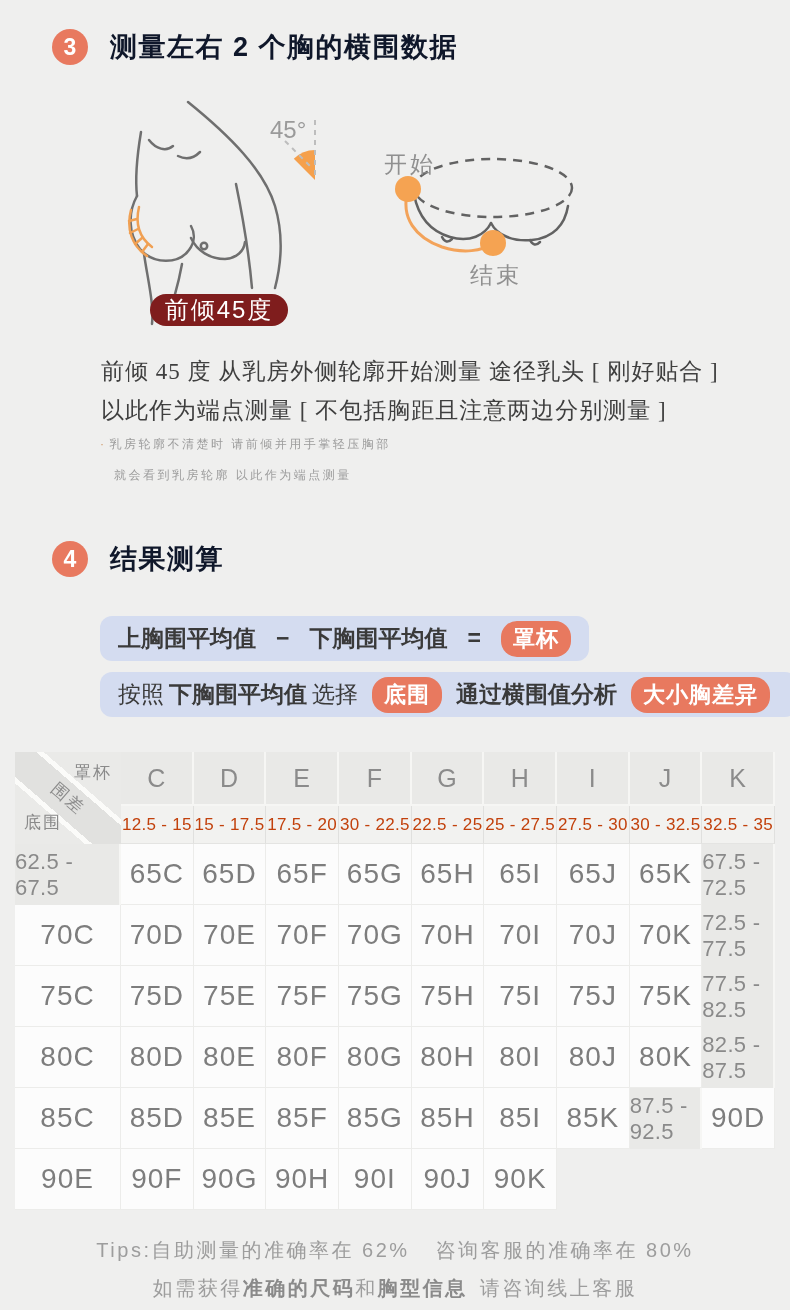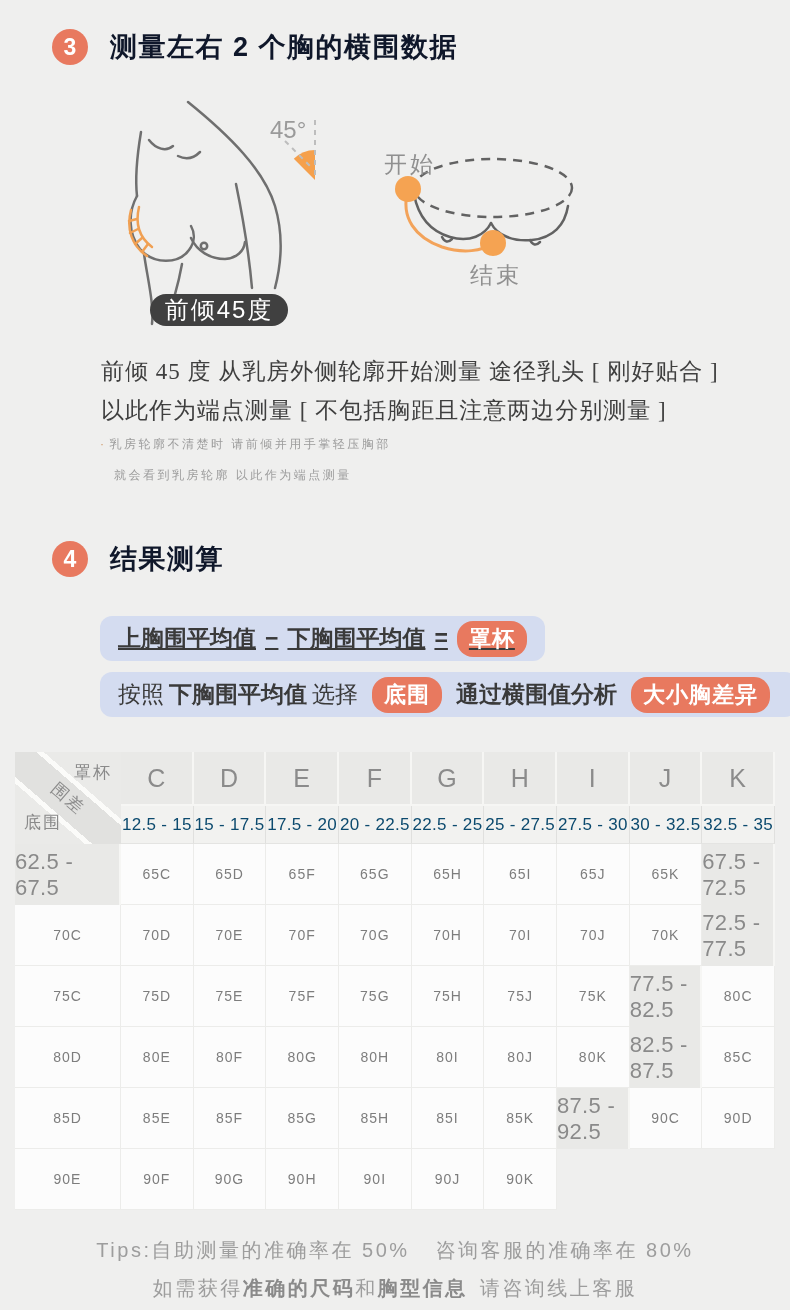--- a/index.html
+++ b/index.html
@@ -10,60 +10,60 @@
   .step-header{position:absolute;display:flex;align-items:center;gap:22px;}
   #step3-header{left:52px;top:29px;}
   #step4-header{left:52px;top:541px;}
   .badge{width:36px;height:36px;border-radius:50%;background:#e8795f;color:#fff;
          font-size:23px;font-weight:bold;display:flex;align-items:center;justify-content:center;}
   .step-title{font-size:27px;font-weight:bold;color:#0f172a;letter-spacing:1.5px;}
 
   
   .svg-torso{position:absolute;left:82px;top:86px;}
   .svg-topview{position:absolute;left:372px;top:130px;}
-  .pose-pill{position:absolute;left:150px;top:294px;width:138px;height:32px;background:#404040;
+  .pose-pill{position:absolute;left:150px;top:294px;width:138px;height:32px;background:#7f1d1d;
              border-radius:16px;color:#fff;font-size:24px;display:flex;align-items:center;
              justify-content:center;letter-spacing:2px;}
 
   
   .instructions{position:absolute;left:101px;top:352px;font-size:23px;color:#3f3f3f;
                 font-weight:500;line-height:39px;letter-spacing:1px;font-family:Liberation Serif, serif;}
   .notes{position:absolute;left:100px;top:429px;font-size:12px;color:#9c9c9c;
          line-height:31px;letter-spacing:2.5px;}
   .note-bullet{color:#cf9a6b;margin-right:3px;}
   .note-l2{padding-left:14px;}
 
   
   .formula{position:absolute;left:100px;height:45px;background:#d4dcf0;border-radius:12px;
            display:flex;align-items:center;padding:0 18px;font-size:23px;color:#3a3a3a;white-space:nowrap;}
-  #formula1{top:616px;gap:9px;font-weight:bold;text-decoration:underline;}
+  #formula1{top:616px;gap:20px;font-weight:bold;}
   #formula2{top:672px;gap:5px;}
   .orange-pill{background:#e8795f;color:#fff;border-radius:16px;padding:3px 12px;
                font-size:22px;font-weight:bold;letter-spacing:1px;}
   #formula2 .orange-pill{margin:0 9px;}
   .fw-b{font-weight:bold;}
 
   
   .size-table{position:absolute;left:15px;top:752px;width:760px;display:grid;
               grid-template-columns:106px repeat(9,1fr);
               grid-template-rows:54px 38px repeat(6,61px);}
   .tcell{display:flex;align-items:center;justify-content:center;}
   .corner{grid-row:1/3;grid-column:1;position:relative;
           background:linear-gradient(41deg,#eaeae8 0 33%,#fbfbf9 33% 36.5%,#e1e1df 36.5% 60%,#fbfbf9 60% 63.5%,#eaeae8 63.5% 100%);}
   .corner span{position:absolute;font-size:17px;color:#8a8a8a;letter-spacing:2px;}
   .corner .c-top{right:9px;top:9px;}
   .corner .c-mid{left:34px;top:35px;transform:rotate(41deg);}
   .corner .c-bot{left:9px;bottom:10px;}
   .cup-cell{background:#e9e9e7;color:#8b8b8b;font-size:25px;
             border-right:2px solid #f6f6f4;border-bottom:2px solid #f6f6f4;}
-  .diff-cell{background:#f2f2f0;color:#0c4a6e;font-size:17px;letter-spacing:0.3px;
+  .diff-cell{background:#f2f2f0;color:#c2410c;font-size:17px;letter-spacing:0.3px;
              border-right:1px solid #e0e0de;border-bottom:1px solid #e4e4e2;}
   .band-cell{background:#e9e9e7;color:#8a8a8a;font-size:22px;letter-spacing:0.3px;
              border-right:2px solid #f6f6f4;}
-  .body-cell{background:#fcfcfc;color:#7d7d7d;font-size:14px;letter-spacing:1px;
+  .body-cell{background:#fcfcfc;color:#7d7d7d;font-size:28px;letter-spacing:1px;
              border-right:1px solid #ececea;border-bottom:1px solid #ececea;}
 
   
   .tips{position:absolute;left:0;top:1231px;width:100%;text-align:center;font-size:20px;
         color:#9d9d9d;line-height:38px;letter-spacing:2.5px;}
   .tips .fw-b{color:#8a8a8a;}
   .gap-lg{display:inline-block;width:26px;}
   .gap-sm{display:inline-block;width:12px;}
 
   svg text{font-family:"Liberation Sans","DejaVu Sans",sans-serif;}
@@ -168,21 +168,21 @@
       <div class="tcell cup-cell">E</div>
       <div class="tcell cup-cell">F</div>
       <div class="tcell cup-cell">G</div>
       <div class="tcell cup-cell">H</div>
       <div class="tcell cup-cell">I</div>
       <div class="tcell cup-cell">J</div>
       <div class="tcell cup-cell">K</div>
       <div class="tcell diff-cell">12.5 - 15</div>
       <div class="tcell diff-cell">15 - 17.5</div>
       <div class="tcell diff-cell">17.5 - 20</div>
-      <div class="tcell diff-cell">20 - 22.5</div>
+      <div class="tcell diff-cell">30 - 22.5</div>
       <div class="tcell diff-cell">22.5 - 25</div>
       <div class="tcell diff-cell">25 - 27.5</div>
       <div class="tcell diff-cell">27.5 - 30</div>
       <div class="tcell diff-cell">30 - 32.5</div>
       <div class="tcell diff-cell">32.5 - 35</div>
       <div class="tcell band-cell">62.5 - 67.5</div>
       <div class="tcell body-cell">65C</div>
       <div class="tcell body-cell">65D</div>
       <div class="tcell body-cell">65F</div>
       <div class="tcell body-cell">65G</div>
@@ -200,20 +200,21 @@
       <div class="tcell body-cell">70I</div>
       <div class="tcell body-cell">70J</div>
       <div class="tcell body-cell">70K</div>
       <div class="tcell band-cell">72.5 - 77.5</div>
       <div class="tcell body-cell">75C</div>
       <div class="tcell body-cell">75D</div>
       <div class="tcell body-cell">75E</div>
       <div class="tcell body-cell">75F</div>
       <div class="tcell body-cell">75G</div>
       <div class="tcell body-cell">75H</div>
+      <div class="tcell body-cell">75I</div>
       <div class="tcell body-cell">75J</div>
       <div class="tcell body-cell">75K</div>
       <div class="tcell band-cell">77.5 - 82.5</div>
       <div class="tcell body-cell">80C</div>
       <div class="tcell body-cell">80D</div>
       <div class="tcell body-cell">80E</div>
       <div class="tcell body-cell">80F</div>
       <div class="tcell body-cell">80G</div>
       <div class="tcell body-cell">80H</div>
       <div class="tcell body-cell">80I</div>
@@ -222,33 +223,32 @@
       <div class="tcell band-cell">82.5 - 87.5</div>
       <div class="tcell body-cell">85C</div>
       <div class="tcell body-cell">85D</div>
       <div class="tcell body-cell">85E</div>
       <div class="tcell body-cell">85F</div>
       <div class="tcell body-cell">85G</div>
       <div class="tcell body-cell">85H</div>
       <div class="tcell body-cell">85I</div>
       <div class="tcell body-cell">85K</div>
       <div class="tcell band-cell">87.5 - 92.5</div>
-      <div class="tcell body-cell">90C</div>
       <div class="tcell body-cell">90D</div>
       <div class="tcell body-cell">90E</div>
       <div class="tcell body-cell">90F</div>
       <div class="tcell body-cell">90G</div>
       <div class="tcell body-cell">90H</div>
       <div class="tcell body-cell">90I</div>
       <div class="tcell body-cell">90J</div>
       <div class="tcell body-cell">90K</div>
     </div>
 
   <div class="tips">
     <div>
-      <span>Tips:自助测量的准确率在 50%</span><span class="gap-lg"></span><span>咨询客服的准确率在 80%</span>
+      <span>Tips:自助测量的准确率在 62%</span><span class="gap-lg"></span><span>咨询客服的准确率在 80%</span>
     </div>
     <div>
       <span>如需获得</span><span class="fw-b">准确的尺码</span><span>和</span><span class="fw-b">胸型信息</span><span class="gap-sm"></span><span>请咨询线上客服</span>
     </div>
   </div>
 
 </div>
 
 </body></html>

